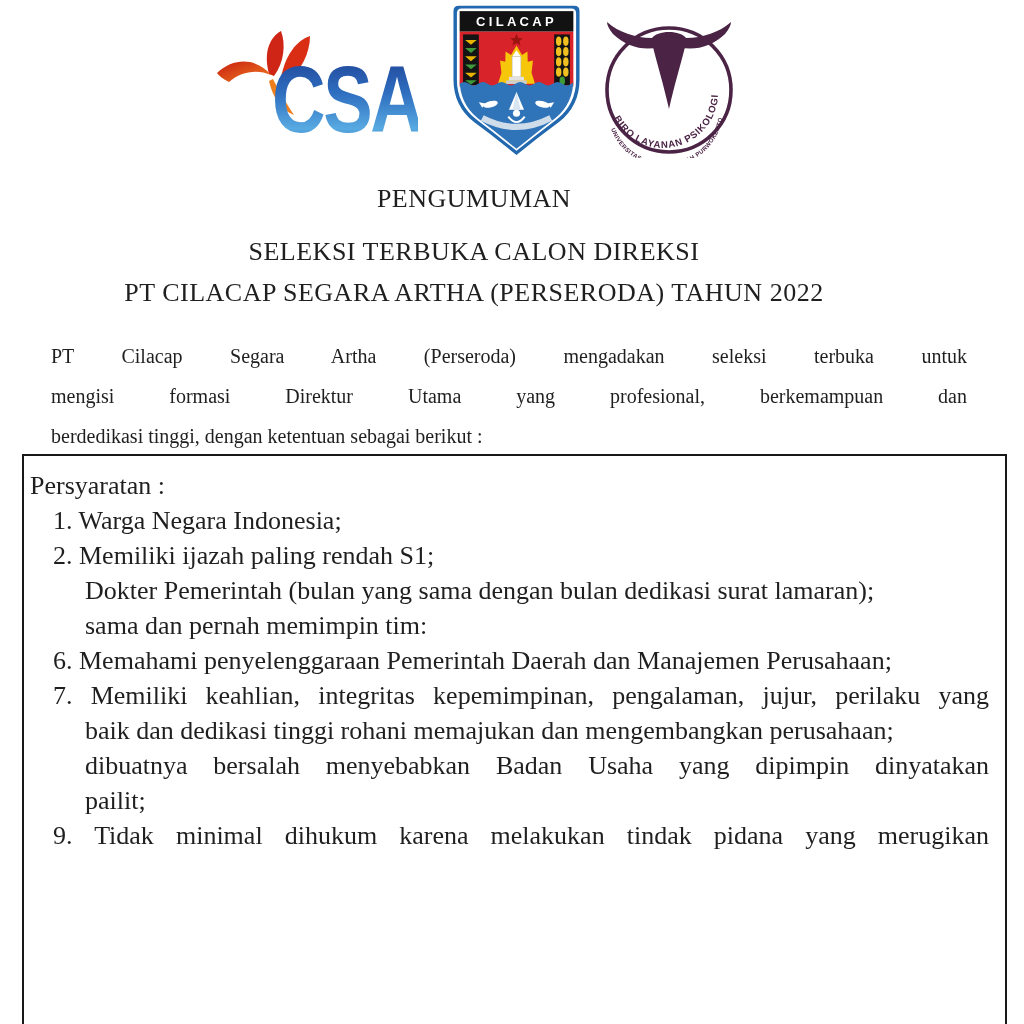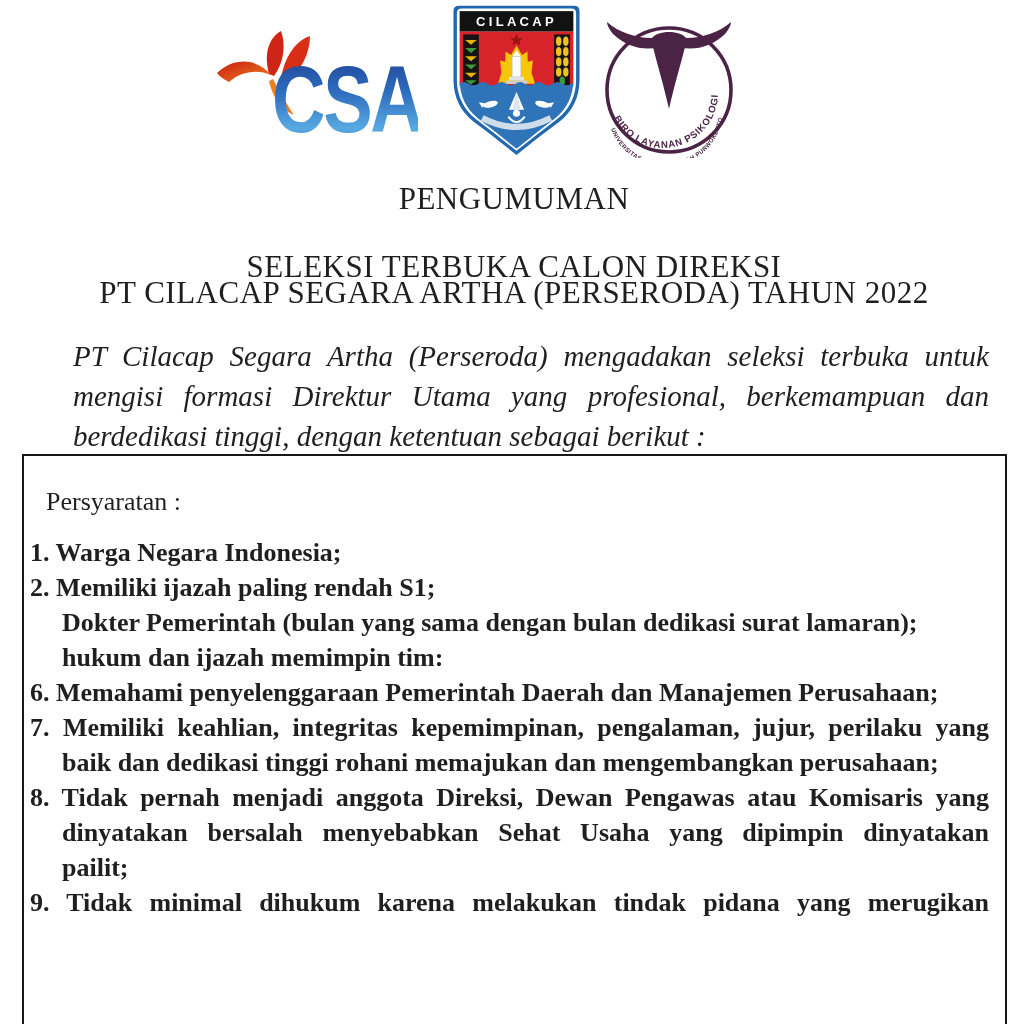--- a/index.html
+++ b/index.html
@@ -7,38 +7,38 @@
     width:1024px;height:1024px;overflow:hidden;background:#ffffff;
     font-family:"Liberation Serif", serif;color:#1f1f1f;position:relative;
   }
   .page{position:absolute;inset:0;background:#ffffff;}
   .logo{position:absolute;}
   .logo-csa{left:212px;top:28px;}
   .logo-cilacap{left:448px;top:4px;}
   .logo-psi{left:594px;top:16px;}
   .heading{
     position:absolute;left:0;width:948px;text-align:center;
-    font-size:31px;line-height:40px;letter-spacing:0.5px;white-space:nowrap;padding-left:40px;
+    font-size:26px;line-height:40px;letter-spacing:0.5px;white-space:nowrap;
   }
   .h-title{top:179px;}
-  .h-sub1{top:247px;}
+  .h-sub1{top:232px;}
   .h-sub2{top:273px;}
   .intro{
-    position:absolute;left:73px;top:336px;width:916px;
-    font-size:29px;line-height:40px;font-style:italic;
+    position:absolute;left:51px;top:336px;width:916px;
+    font-size:20px;line-height:40px;
   }
   .jline{text-align:justify;text-align-last:justify;}
   .reqbox{
     position:absolute;left:22px;top:454px;width:985px;height:620px;
     box-sizing:border-box;border:2px solid #181818;
     padding:12px 16px 0 6px;
     font-size:26px;line-height:35px;
   }
-  .req-heading{margin:16px;}
-  .req-item{font-weight:bold;}
+  .req-heading{margin:0;}
+  .req-item{margin-left:23px;}
   .req-line{}
   .req-line.cont{padding-left:32px;}
   .req-line.j{text-align:justify;text-align-last:justify;}
   .req-num{white-space:nowrap;}
 </style>
 </head>
 <body>
 
 <div class="page">
 
@@ -148,32 +148,31 @@
         <div class="req-item">
           <div class="req-line first"><span class="req-num">1.</span> <span>Warga Negara Indonesia;</span></div>
         </div>
         <div class="req-item">
           <div class="req-line first"><span class="req-num">2.</span> <span>Memiliki ijazah paling rendah S1;</span></div>
         </div>
         <div class="req-item">
           <div class="req-line cont">Dokter Pemerintah (bulan yang sama dengan bulan dedikasi surat lamaran);</div>
         </div>
         <div class="req-item">
-          <div class="req-line cont">hukum dan ijazah memimpin tim:</div>
+          <div class="req-line cont">sama dan pernah memimpin tim:</div>
         </div>
         <div class="req-item">
           <div class="req-line first"><span class="req-num">6.</span> <span>Memahami penyelenggaraan Pemerintah Daerah dan Manajemen Perusahaan;</span></div>
         </div>
         <div class="req-item">
           <div class="req-line first j"><span class="req-num">7.</span> <span>Memiliki keahlian, integritas kepemimpinan, pengalaman, jujur, perilaku yang</span></div>
           <div class="req-line cont">baik dan dedikasi tinggi rohani memajukan dan mengembangkan perusahaan;</div>
         </div>
         <div class="req-item">
-          <div class="req-line first j"><span class="req-num">8.</span> <span>Tidak pernah menjadi anggota Direksi, Dewan Pengawas atau Komisaris yang</span></div>
-          <div class="req-line cont j">dinyatakan bersalah menyebabkan Sehat Usaha yang dipimpin dinyatakan</div>
+          <div class="req-line cont j">dibuatnya bersalah menyebabkan Badan Usaha yang dipimpin dinyatakan</div>
           <div class="req-line cont">pailit;</div>
         </div>
         <div class="req-item">
           <div class="req-line first j"><span class="req-num">9.</span> <span>Tidak minimal dihukum karena melakukan tindak pidana yang merugikan</span></div>
         </div>
       </div>
   </div>
 
 </div>
 

